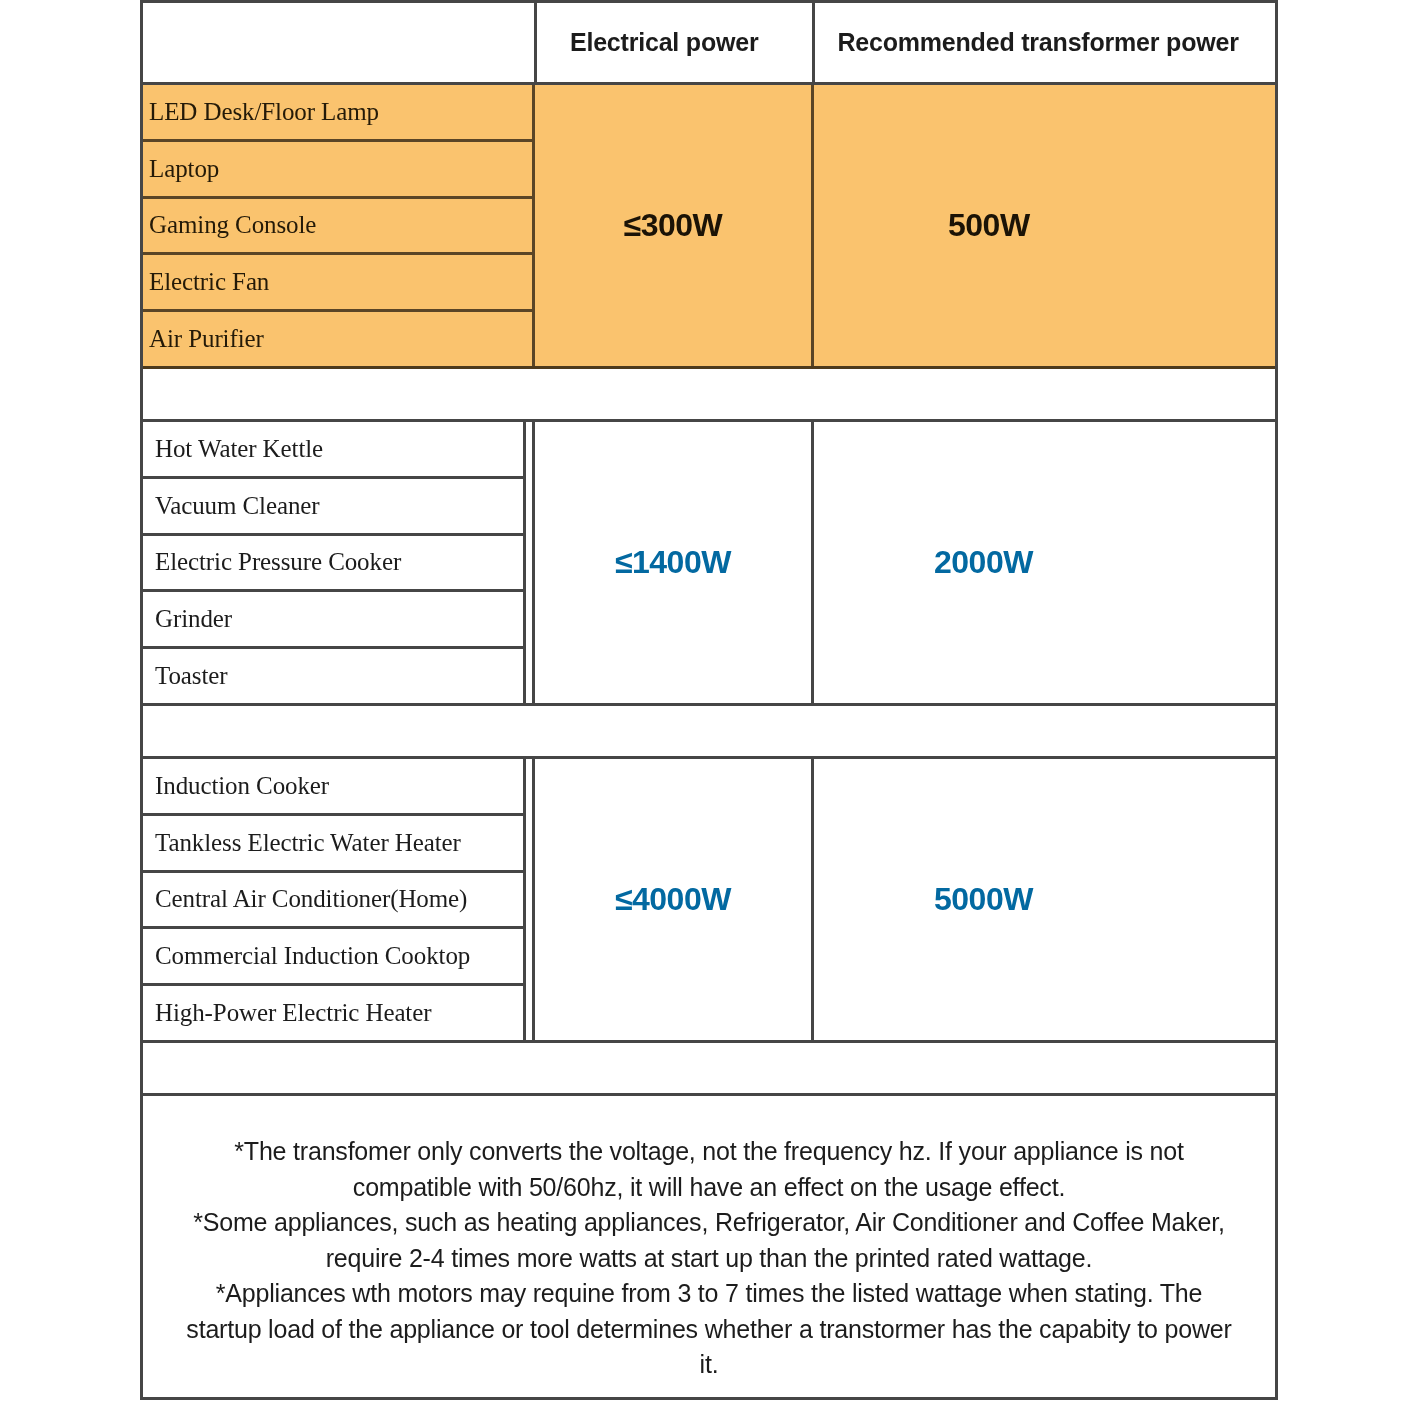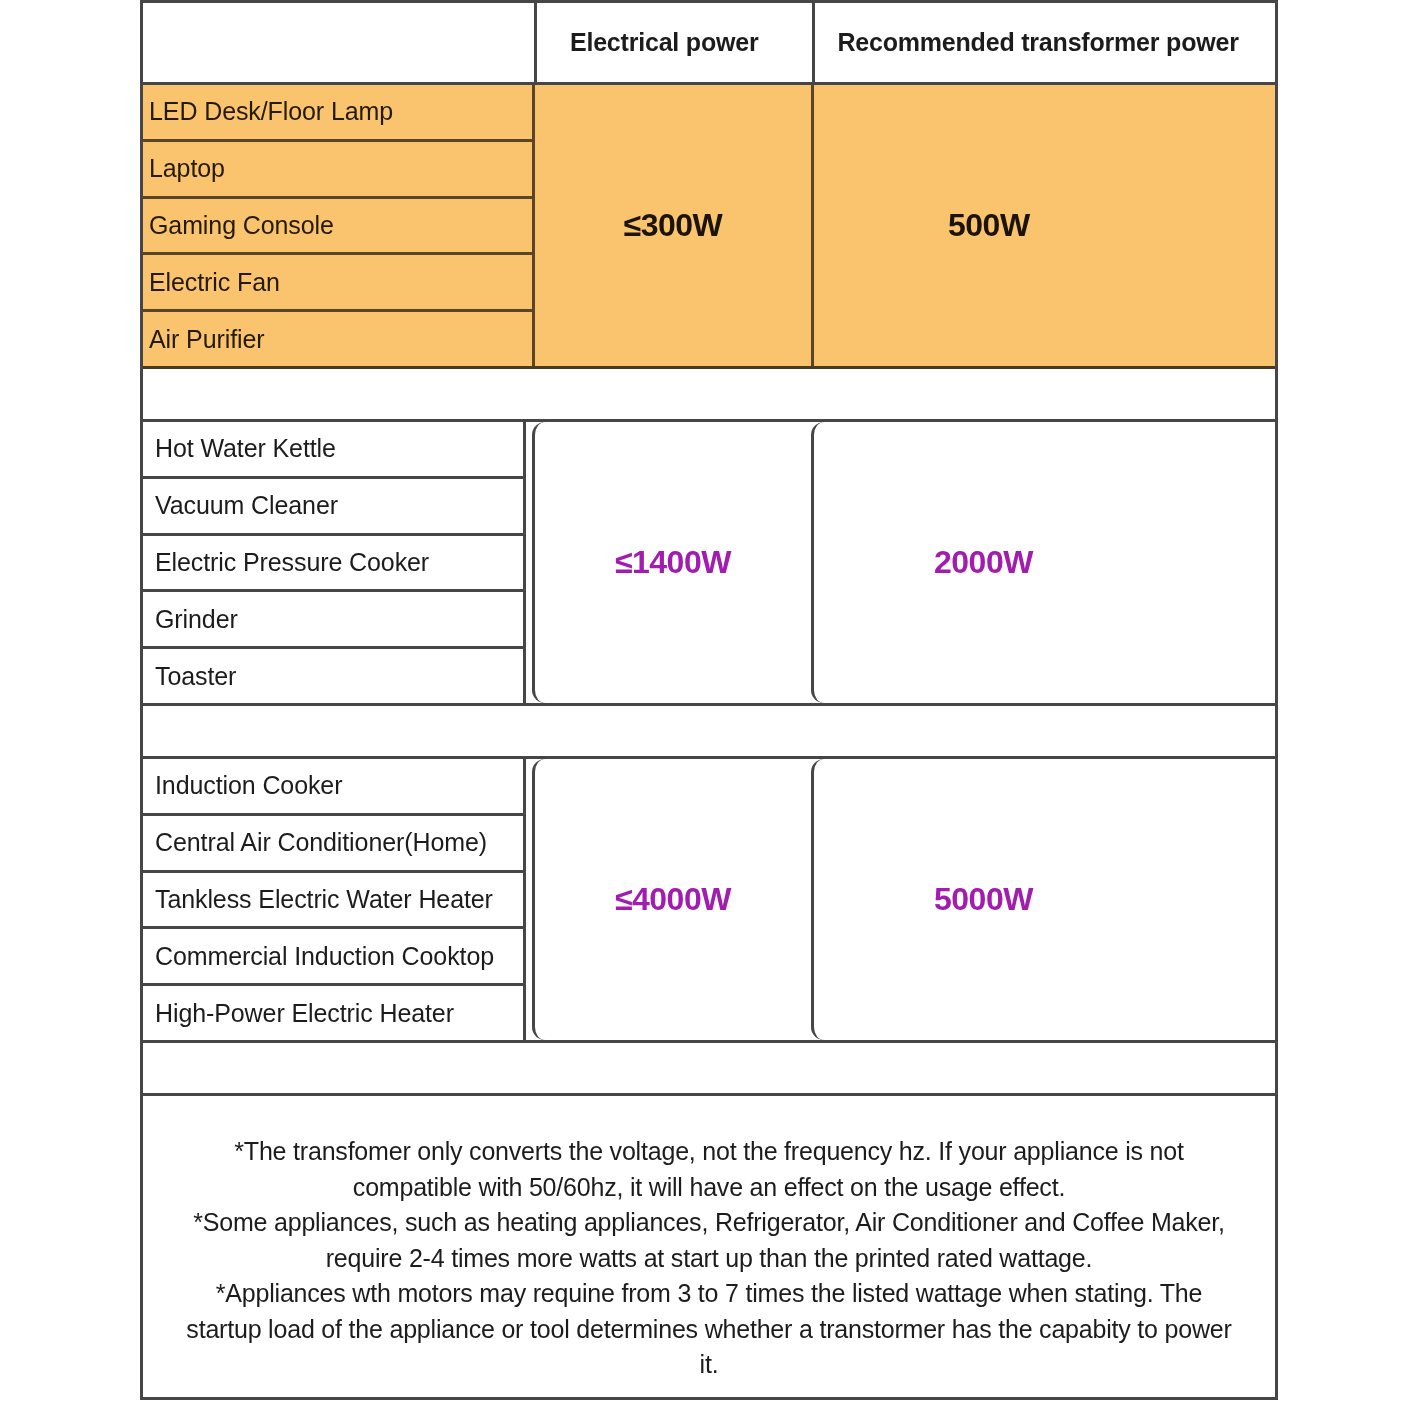--- a/index.html
+++ b/index.html
@@ -80,20 +80,21 @@
     flex-direction: column;
   }
   .group .names .cellrow {
     box-sizing: border-box;
     flex: 1 1 0;
     display: flex;
     align-items: center;
     font-size: 25px;
     letter-spacing: -0.1px;
     white-space: nowrap;
+    font-family: Liberation Serif, serif;
   }
   .group .valcell {
     box-sizing: border-box;
     display: flex;
     align-items: center;
     height: 100%;
     font-size: 32px;
     font-weight: bold;
     letter-spacing: -0.5px;
     white-space: nowrap;
@@ -131,22 +132,21 @@
   .group.plain .names .cellrow {
     border-bottom: 3px solid #464646;
     border-right: 3px solid #464646;
     padding-left: 12px;
     color: #1c1c1c;
   }
   .group.plain .names .cellrow:last-child { border-bottom: none; }
   .group.plain .col-elec,
   .group.plain .col-reco {
     border-left: 3px solid #464646;
-    color: #a21caf;
-    border-radius: 13px;
+    color: #0369a1;
   }
   .group.plain .col-elec { justify-content: center; }
   .group.plain .col-reco { padding-left: 120px; }
 
   
   .spacer {
     box-sizing: border-box;
     height: 53px;
     background: #ffffff;
     border-bottom: 3px solid #464646;
@@ -207,22 +207,22 @@
       </div>
       <div class="valcell col-elec">≤1400W</div>
       <div class="valcell col-reco">2000W</div>
     </div>
 
     <div class="spacer"></div>
 
     <div class="group plain">
       <div class="names col-names">
         <div class="cellrow">Induction Cooker</div>
+        <div class="cellrow">Tankless Electric Water Heater</div>
         <div class="cellrow">Central Air Conditioner(Home)</div>
-        <div class="cellrow">Tankless Electric Water Heater</div>
         <div class="cellrow">Commercial Induction Cooktop</div>
         <div class="cellrow">High-Power Electric Heater</div>
       </div>
       <div class="valcell col-elec">≤4000W</div>
       <div class="valcell col-reco">5000W</div>
     </div>
 
     <div class="spacer"></div>
 
     <div class="footnote">

